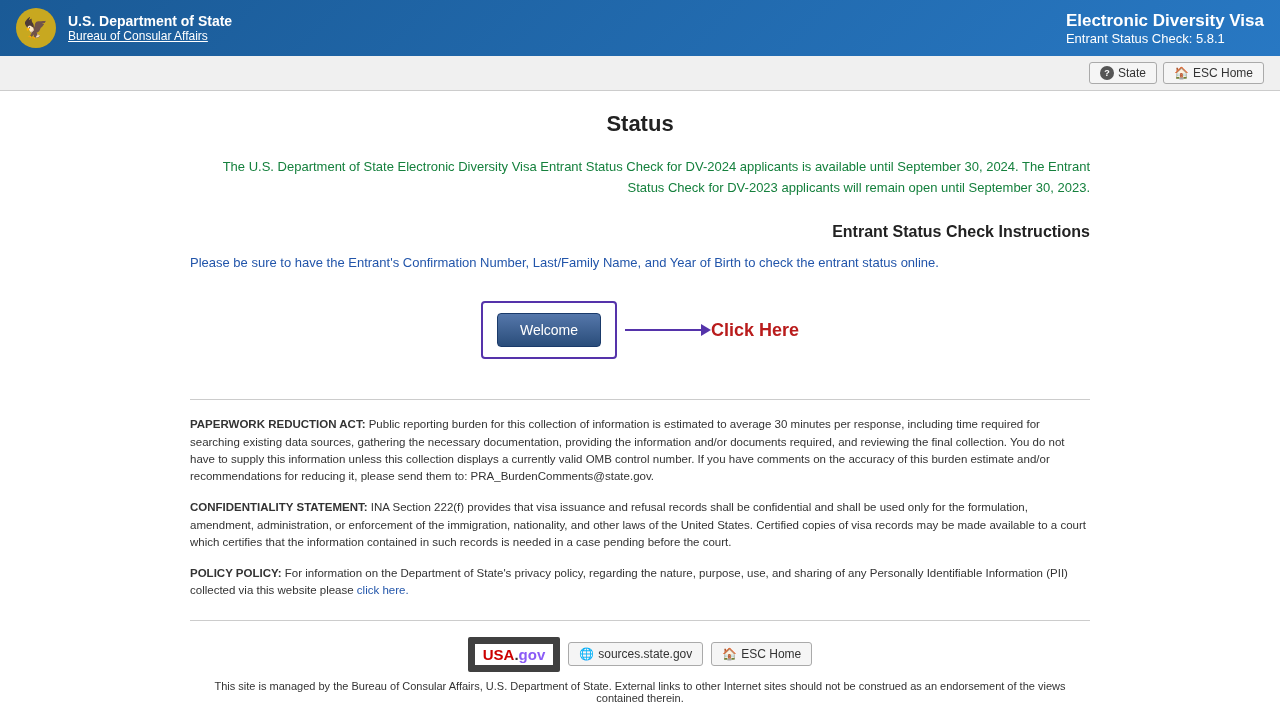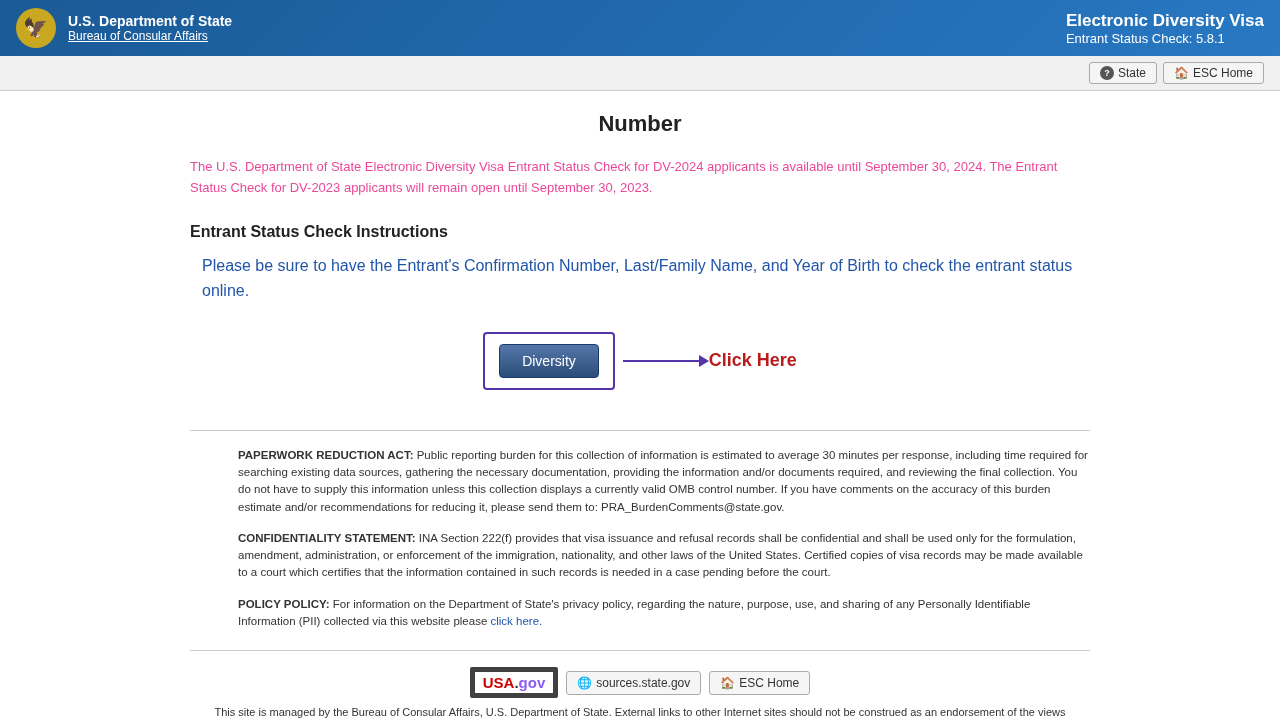--- a/index.html
+++ b/index.html
@@ -83,41 +83,40 @@
 
     .welcome-title {
       text-align: center;
       font-size: 22px;
       font-weight: bold;
       color: #222;
       margin-bottom: 20px;
     }
 
     .intro-text {
-      text-align: left;
+      text-align: right;
       font-size: 13px;
-      color: #ec4899;
+      color: #15803d;
       margin-bottom: 24px;
       line-height: 1.6;
     }
 
     .section-title {
-      text-align: left;
+      text-align: right;
       font-size: 16px;
       font-weight: bold;
       color: #222;
       margin-bottom: 12px;
     }
 
     .instructions-text {
-      font-size: 16px;
+      font-size: 13px;
       color: #2255aa;
       margin-bottom: 28px;
       line-height: 1.6;
-      margin-left: 12px;
     }
 
     
     .continue-area {
       display: flex;
       align-items: center;
       justify-content: center;
       gap: 0;
       margin-bottom: 40px;
     }
@@ -172,21 +171,20 @@
     }
 
     
     .footer-notices {
       font-size: 11.5px;
       color: #333;
       line-height: 1.5;
     }
     .footer-notices .notice-block {
       margin-bottom: 14px;
-      margin-left: 48px;
     }
     .footer-notices .notice-label {
       font-weight: bold;
     }
     .footer-notices a {
       color: #2255aa;
       text-decoration: none;
     }
 
     
@@ -194,21 +192,21 @@
       display: flex;
       align-items: center;
       justify-content: center;
       gap: 8px;
       margin: 20px 0 8px 0;
       border-top: 1px solid #ccc;
       padding-top: 16px;
     }
     .usa-gov-logo {
       background: #fff;
-      border: 5px solid #404040;
+      border: 7px solid #404040;
       padding: 2px 8px;
       display: flex;
       align-items: center;
       font-size: 13px;
       font-weight: bold;
       color: #222;
       border-radius: 2px;
     }
     .usa-gov-logo .usa {
       color: #cc0000;
@@ -278,31 +276,31 @@
     <span class="icon-circle">?</span>
     <span>State</span>
   </button>
   <button class="nav-btn">
     <span class="icon-house">🏠</span>
     <span>ESC Home</span>
   </button>
 </div>
 
 <div class="main">
-  <h1 class="welcome-title">Number</h1>
+  <h1 class="welcome-title">Status</h1>
 
   <p class="intro-text">The U.S. Department of State Electronic Diversity Visa Entrant Status Check for DV-2024 applicants is available until September 30, 2024. The Entrant Status Check for DV-2023 applicants will remain open until September 30, 2023.</p>
 
   <h2 class="section-title">Entrant Status Check Instructions</h2>
 
   <p class="instructions-text">Please be sure to have the Entrant's Confirmation Number, Last/Family Name, and Year of Birth to check the entrant status online.</p>
 
   <div class="continue-area">
     <div class="continue-wrapper">
-      <button class="continue-btn">Diversity</button>
+      <button class="continue-btn">Welcome</button>
     </div>
     <div class="click-here-arrow">
       <div class="arrow-line"></div>
       <span class="click-here-text">Click Here</span>
     </div>
   </div>
 
   <hr class="divider">
 
   <div class="footer-notices">
@@ -330,14 +328,14 @@
     <button class="footer-btn">
       <span>🌐</span>
       <span>sources.state.gov</span>
     </button>
     <button class="footer-btn">
       <span>🏠</span>
       <span>ESC Home</span>
     </button>
   </div>
 
-  <p class="footer-disclaimer">This site is managed by the Bureau of Consular Affairs, U.S. Department of State. External links to other Internet sites should not be construed as an endorsement of the views contained unless.</p>
+  <p class="footer-disclaimer">This site is managed by the Bureau of Consular Affairs, U.S. Department of State. External links to other Internet sites should not be construed as an endorsement of the views contained therein.</p>
 </div>
 
 </body></html>

